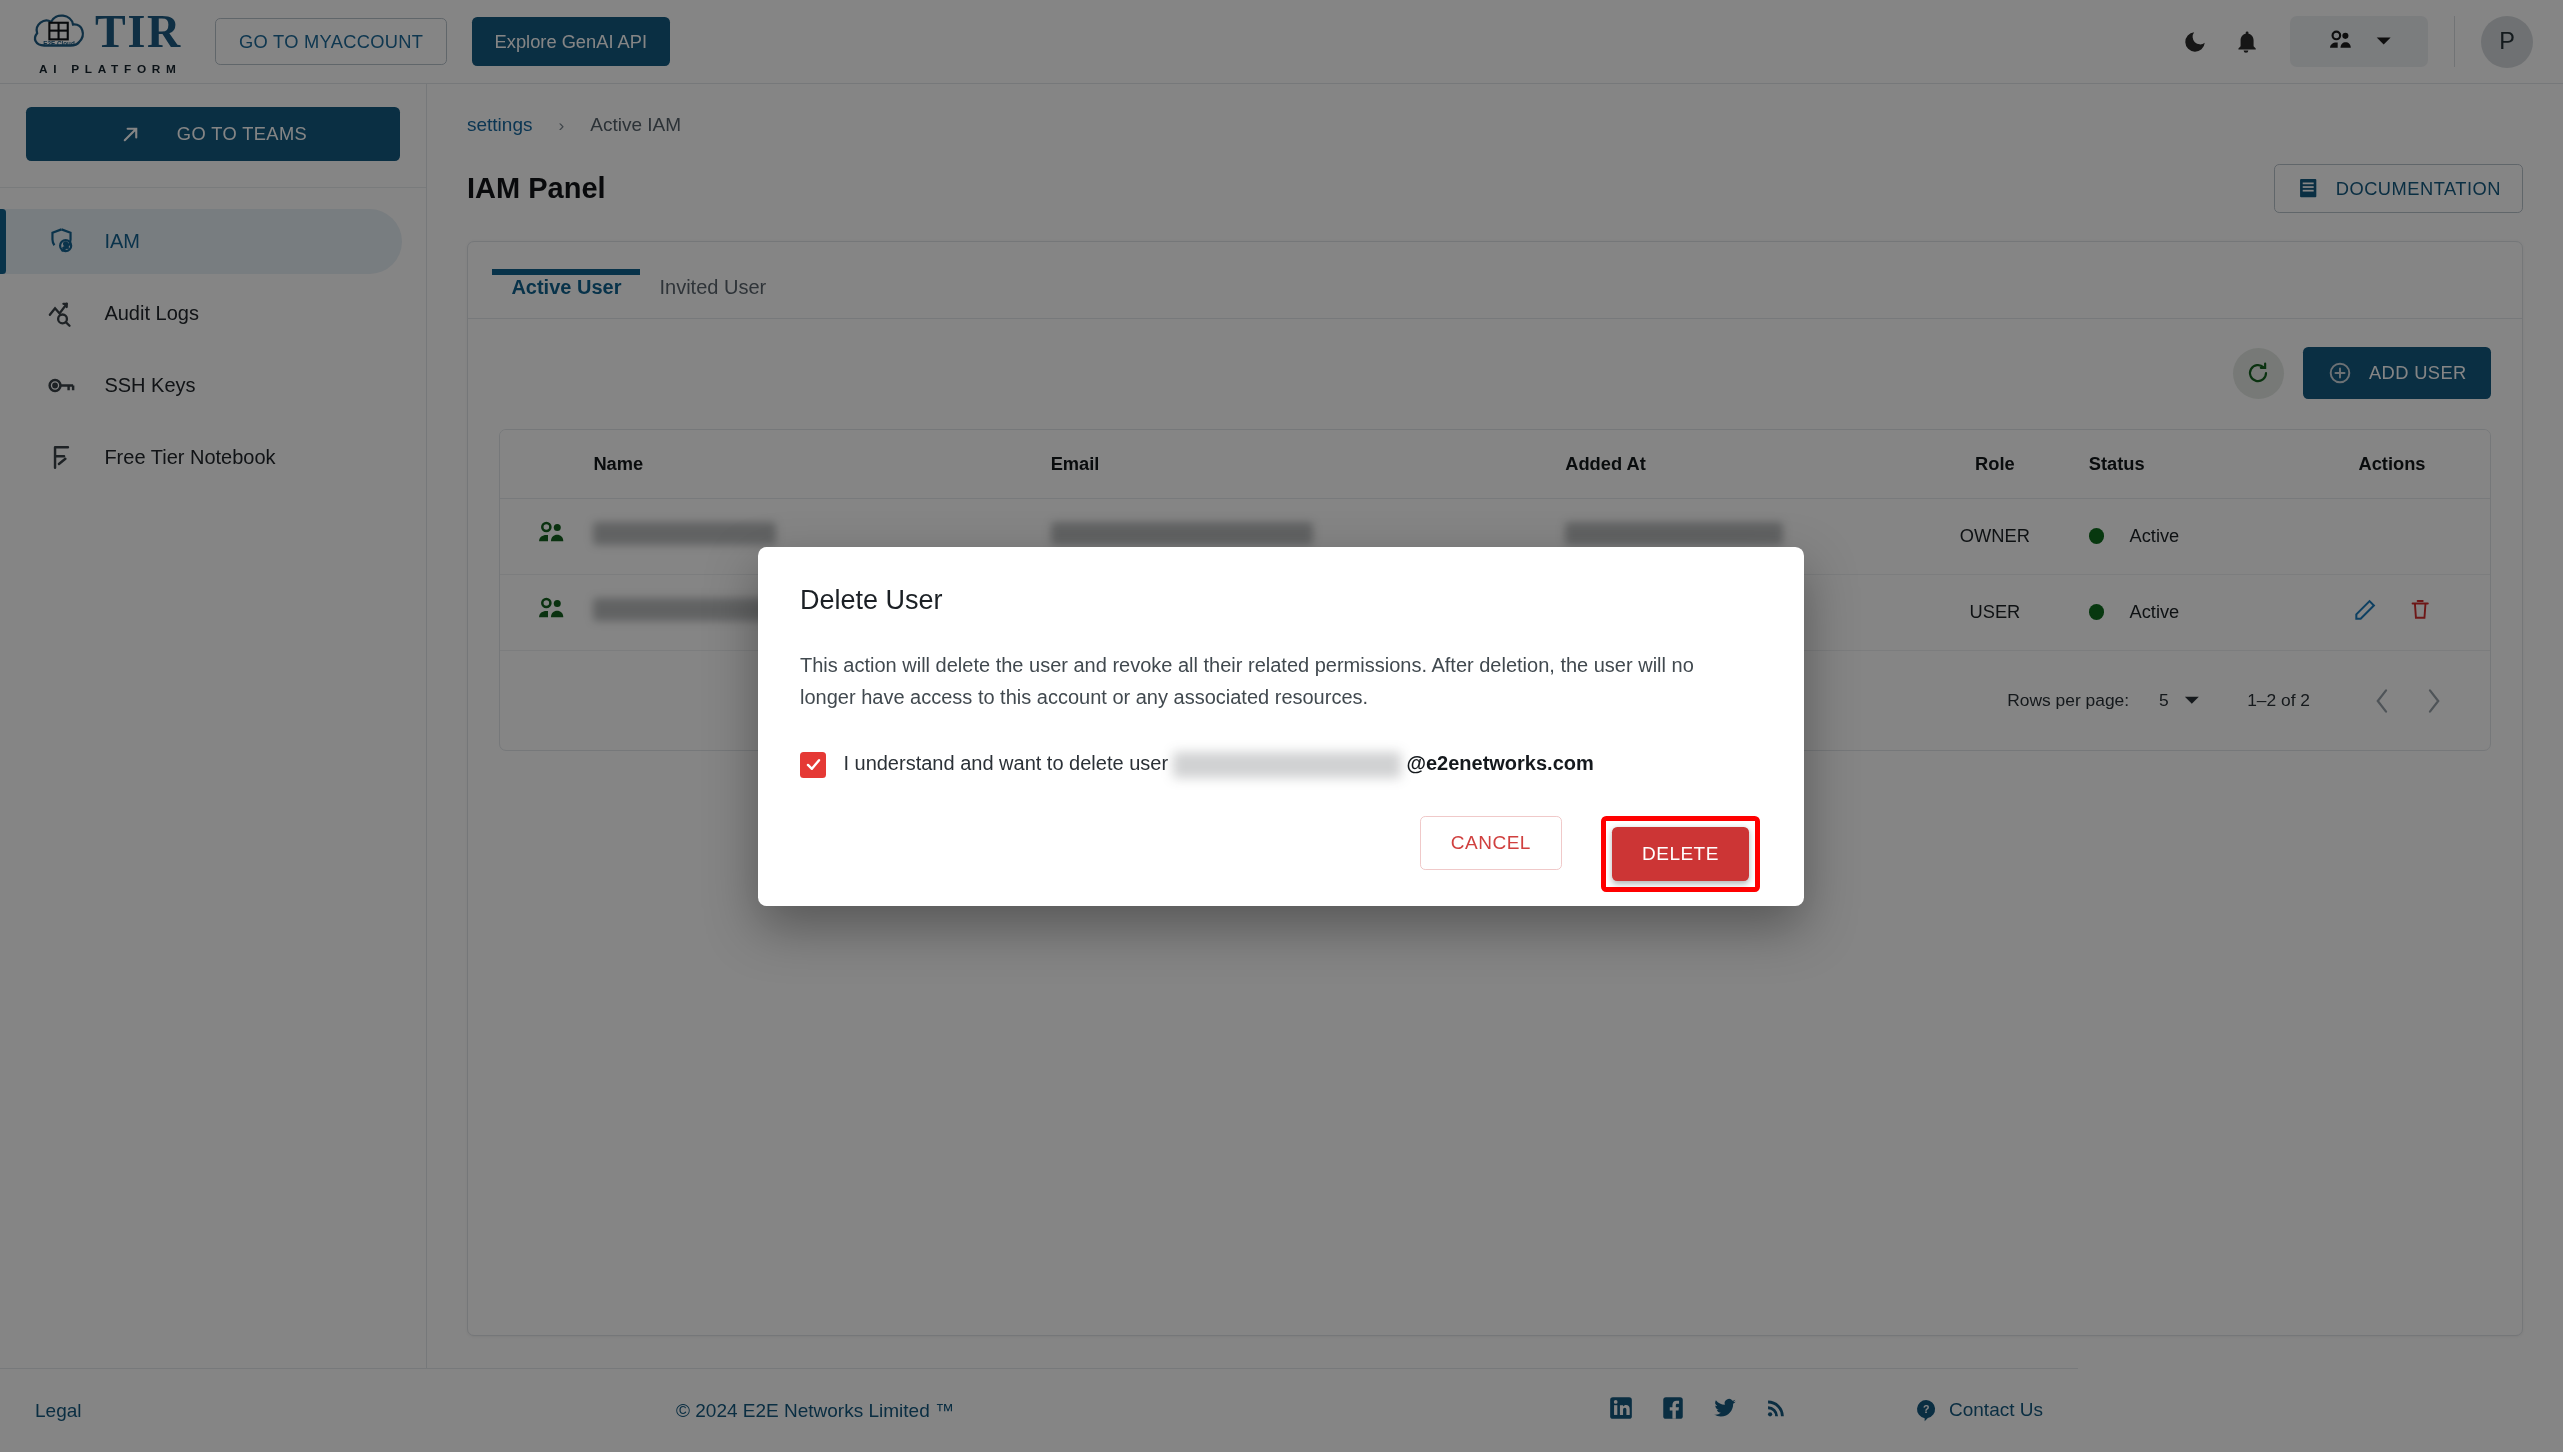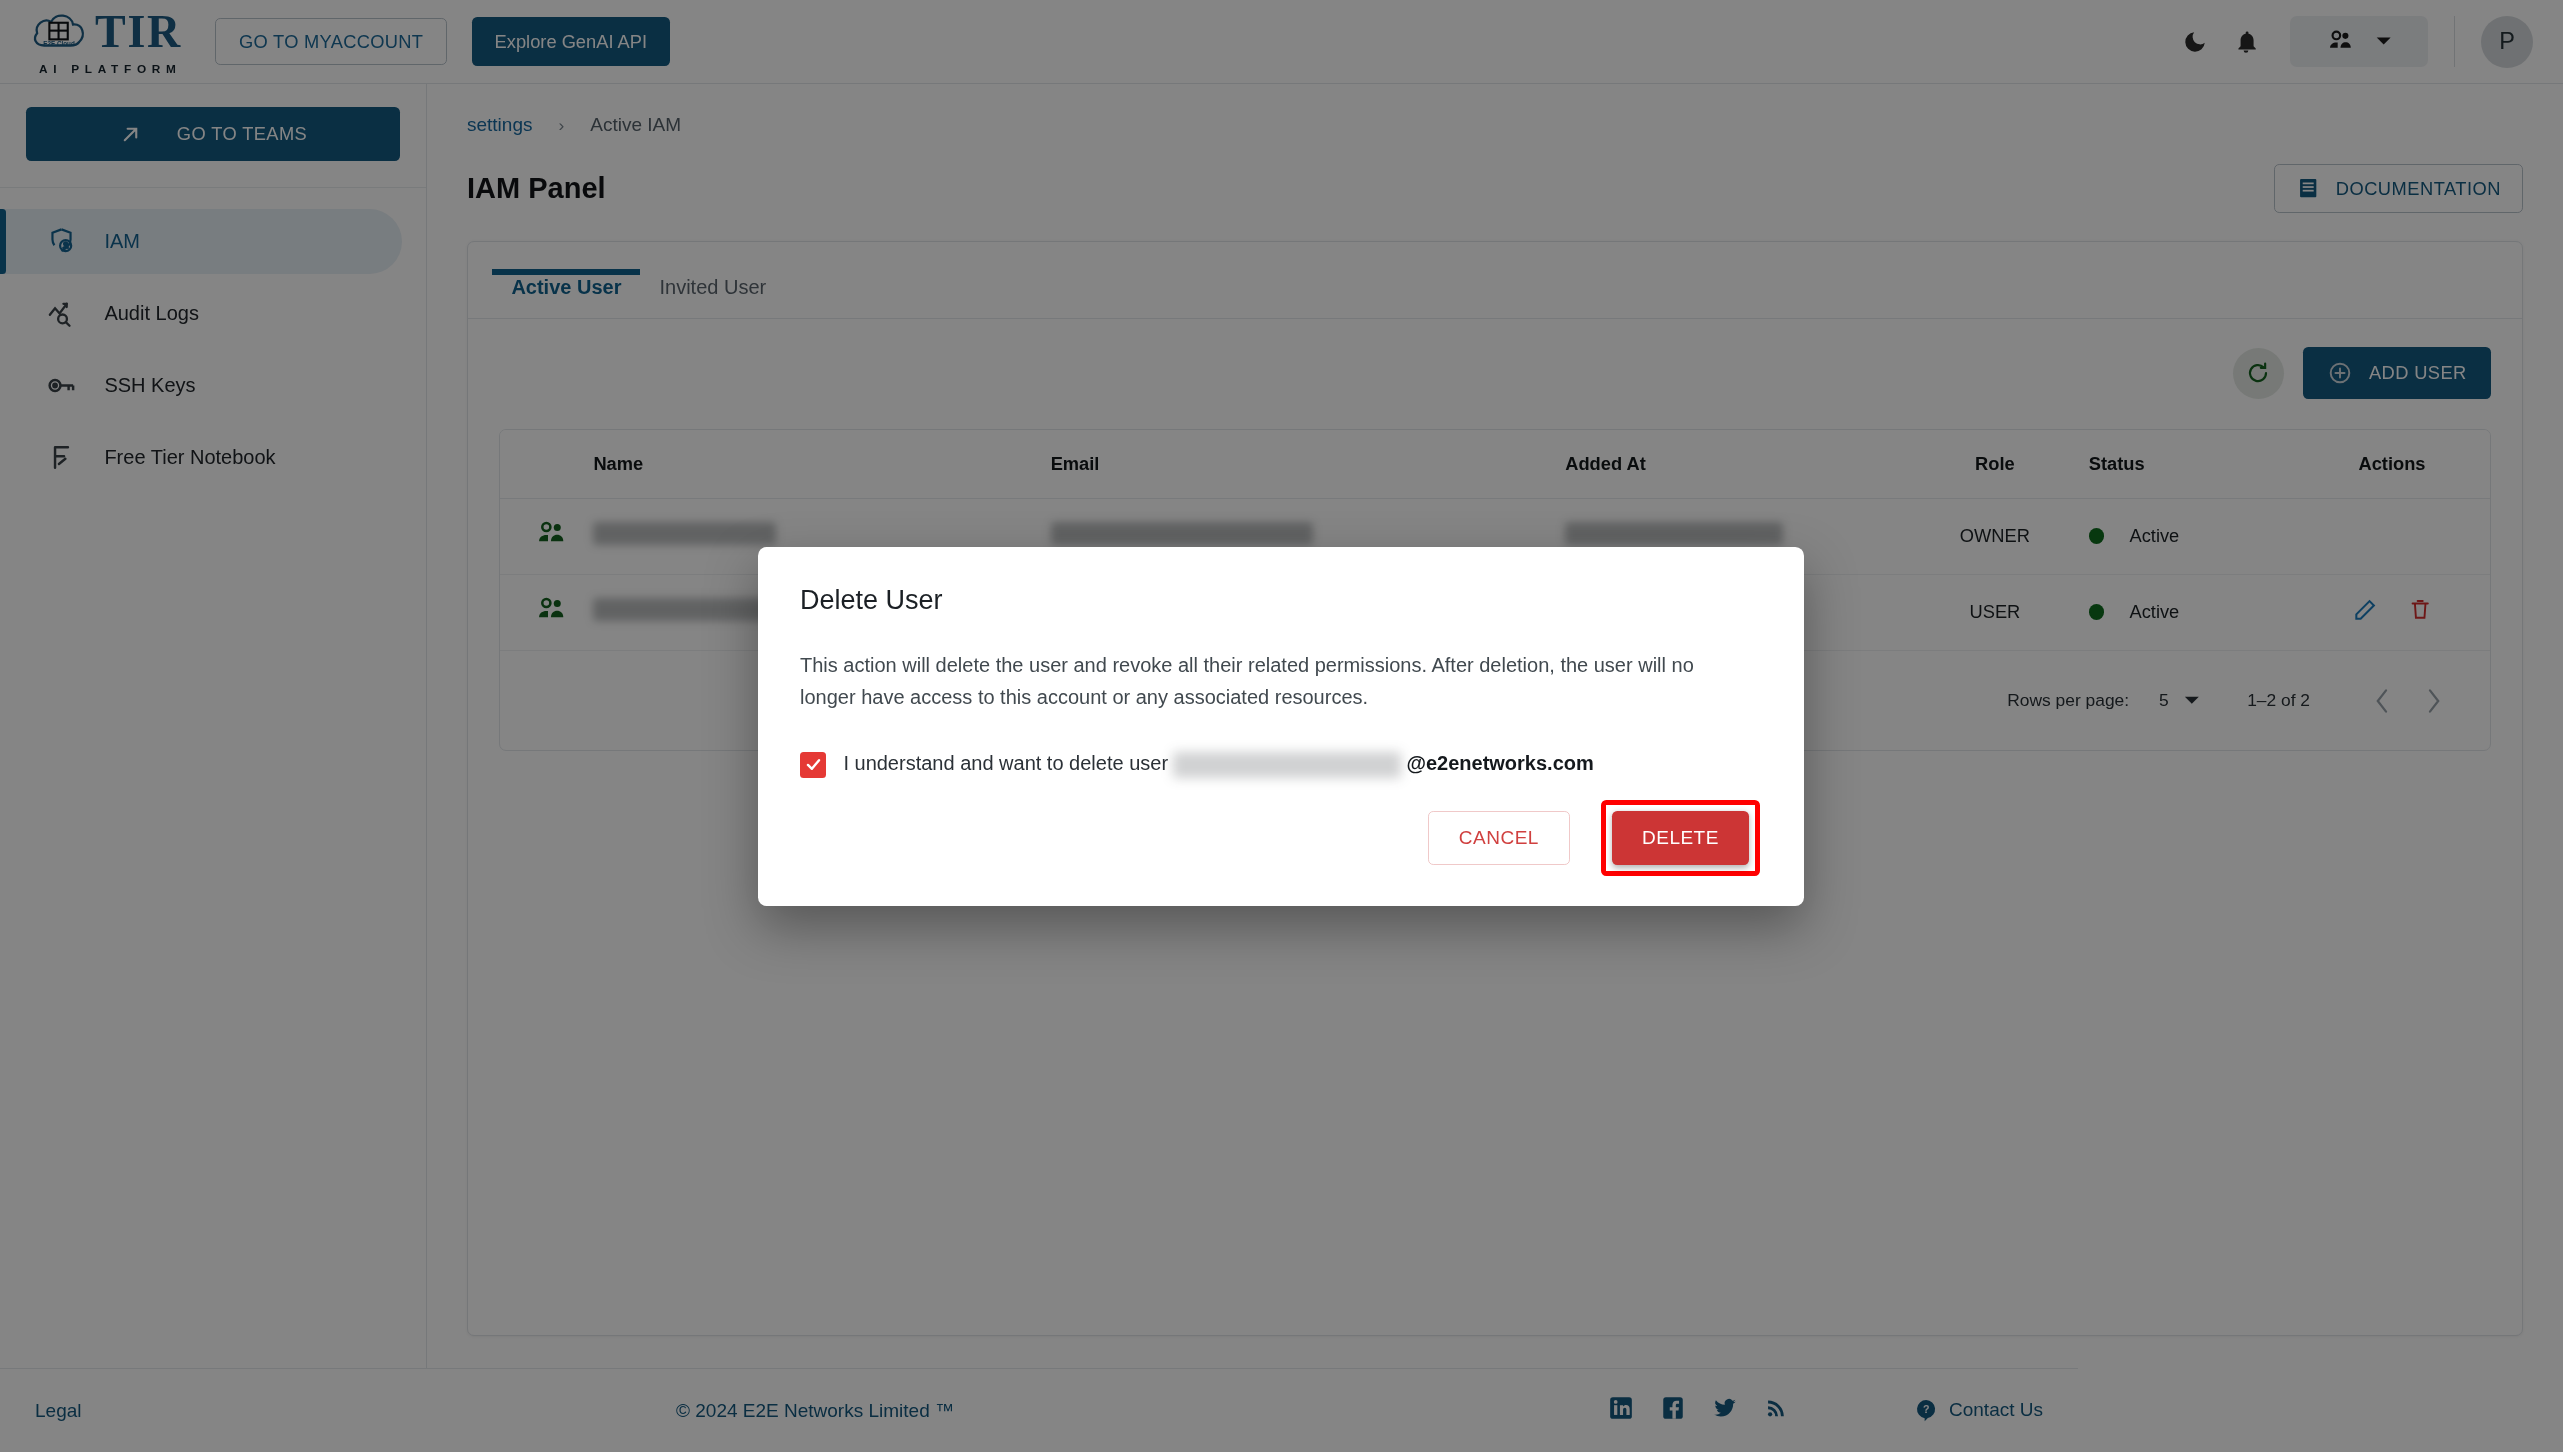--- a/index.html
+++ b/index.html
@@ -178,21 +178,21 @@
   .dlg-check { margin-top:38px; display:flex; align-items:center; gap:17.4px; font-size:20px; color:#2b3137; }
   .cbox {
     width:26px; height:26px; border-radius:3.5px; background:#e53935; flex:0 0 auto;
     display:flex; align-items:center; justify-content:center; cursor:pointer;
   }
   .blur-user {
     display:inline-block; width:228px; height:26px; background:rgba(40,45,50,.22);
     filter:blur(6.1px); border-radius:2.6px; vertical-align:middle; margin:0 5.2px;
   }
   .dom { font-weight:700; color:#15191d; }
-  .dlg-actions { position:absolute; right:44px; bottom:30px; display:flex; align-items:center; gap:8px; }
+  .dlg-actions { position:absolute; right:44px; bottom:14px; display:flex; gap:16px; }
   .btn-cancel {
     height:54px; padding:0 30px; background:#fff; border:0.9px solid #f0c9c9;
     border-radius:5.2px; color:#d0403f; font-size:19px; letter-spacing:0.5px; cursor:pointer;
   }
   .delete-ring { margin-left:23px; border:5.2px solid #ff0000; border-radius:5.2px; padding:6.1px; }
   .btn-delete {
     height:54px; padding:0 30px; background:#cc3535; border:none; border-radius:5.2px;
     color:#fff; font-size:19px; letter-spacing:0.5px; cursor:pointer;
     box-shadow:0 2.6px 6.1px rgba(0,0,0,.30);
   }

